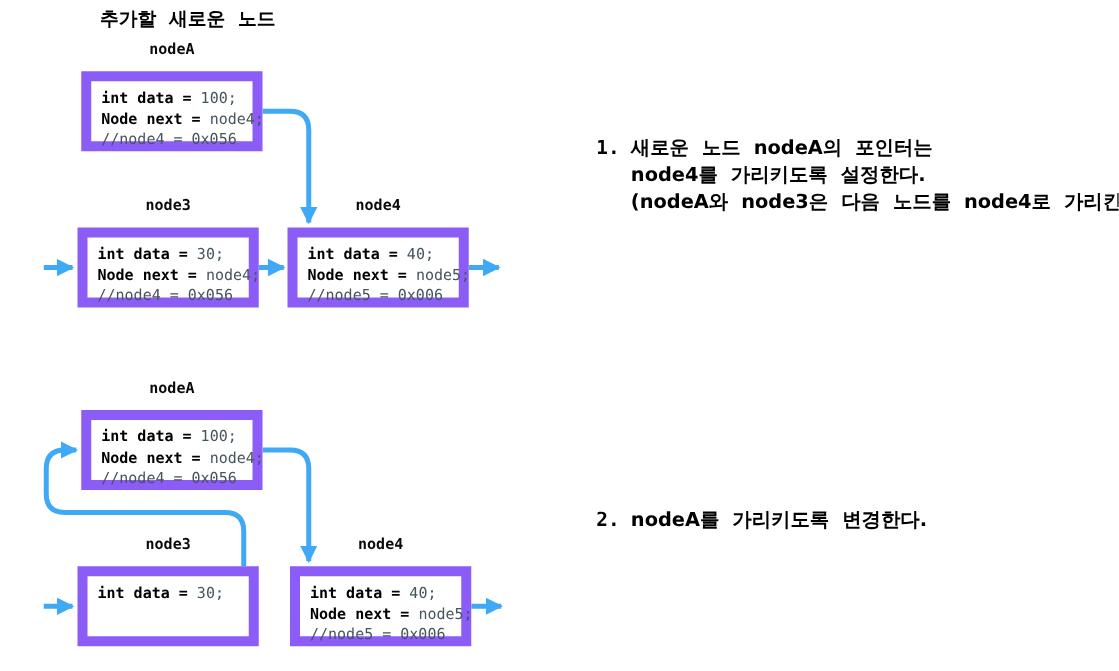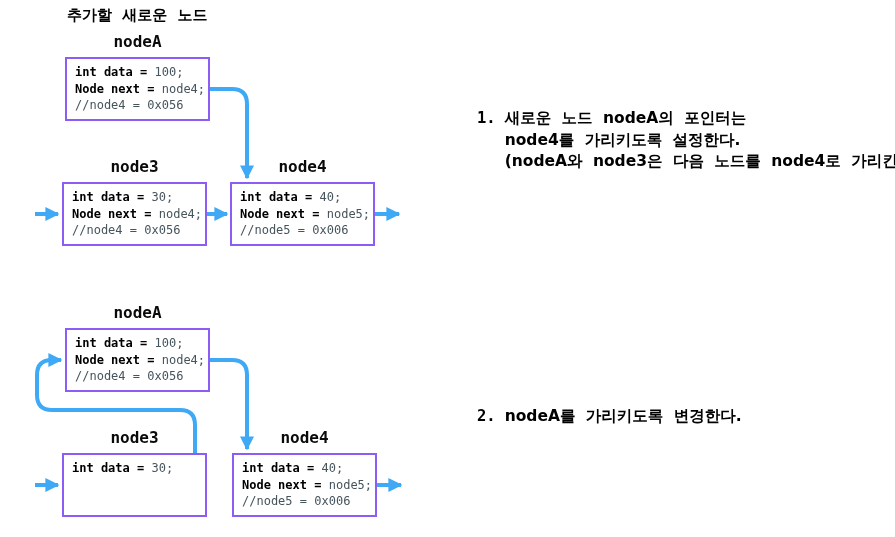--- a/index.html
+++ b/index.html
@@ -9,25 +9,25 @@
   }
   .arrows{position:absolute;left:0;top:0;pointer-events:none;}
   .ap{fill:none;stroke-width:4;}
   .diagram-title{
     position:absolute;font-weight:bold;font-size:15px;color:#000;
     word-spacing:5px;white-space:nowrap;
   }
   .node-label{
     position:absolute;width:145px;text-align:center;
     font-family:"DejaVu Sans Mono",monospace;font-weight:bold;
-    font-size:16px;color:#0a0a0a;white-space:nowrap;
+    font-size:12px;color:#0a0a0a;white-space:nowrap;
   }
   .node-box{
     position:absolute;width:145px;height:64px;box-sizing:border-box;
-    border:2px solid #8b5cf6;background:#fff;
+    border:8px solid #8b5cf6;background:#fff;
     padding:5px 0 0 8px;
   }
   .code-line{
     font-family:"DejaVu Sans Mono",monospace;font-size:12px;
     line-height:16.5px;white-space:pre;text-align:left;color:#46545c;
   }
   .code-line .kw{font-weight:bold;color:#000000;}
   .note{
     position:absolute;display:flex;align-items:flex-start;
     font-weight:bold;font-size:15.5px;color:#000;
@@ -54,21 +54,21 @@
     <path class="ap" d="M207,214 L227,214" marker-end="url(#ah)" stroke="#3FA9F5"></path>
     <path class="ap" d="M375,214 L399,214" marker-end="url(#ah)" stroke="#3FA9F5"></path>
     <path class="ap" d="M210,89 L232,89 Q247,89 247,104 L247,178" marker-end="url(#ah)" stroke="#3FA9F5"></path>
 
     <path class="ap" d="M35,485 L58,485" marker-end="url(#ah)" stroke="#3FA9F5"></path>
     <path class="ap" d="M377,485 L401,485" marker-end="url(#ah)" stroke="#3FA9F5"></path>
     <path class="ap" d="M210,360 L232,360 Q247,360 247,375 L247,449" marker-end="url(#ah)" stroke="#3FA9F5"></path>
     <path class="ap" d="M195,453 L195,425 Q195,410 180,410 L52,410 Q37,410 37,395 L37,375 Q37,360 52,360 L61,360" marker-end="url(#ah)" stroke="#3FA9F5"></path>
   </svg>
 
-  <div class="diagram-title" style="left:67px;top:6px">추가할 새로운 노드</div>
+  <div class="diagram-title" style="left:80px;top:6px">추가할 새로운 노드</div>
 
   <div class="node-label" style="left:65px;top:32px">nodeA</div>
   <div class="node-box" style="left:65px;top:57px">
     <div class="code-line"><span class="kw">int data = </span><span class="val">100;</span></div>
     <div class="code-line"><span class="kw">Node next = </span><span class="val">node4;</span></div>
     <div class="code-line"><span class="kw"></span><span class="val">//node4 = 0x056</span></div>
   </div>
 
   <div class="node-label" style="left:62px;top:157px">node3</div>
   <div class="node-box" style="left:62px;top:182px">

